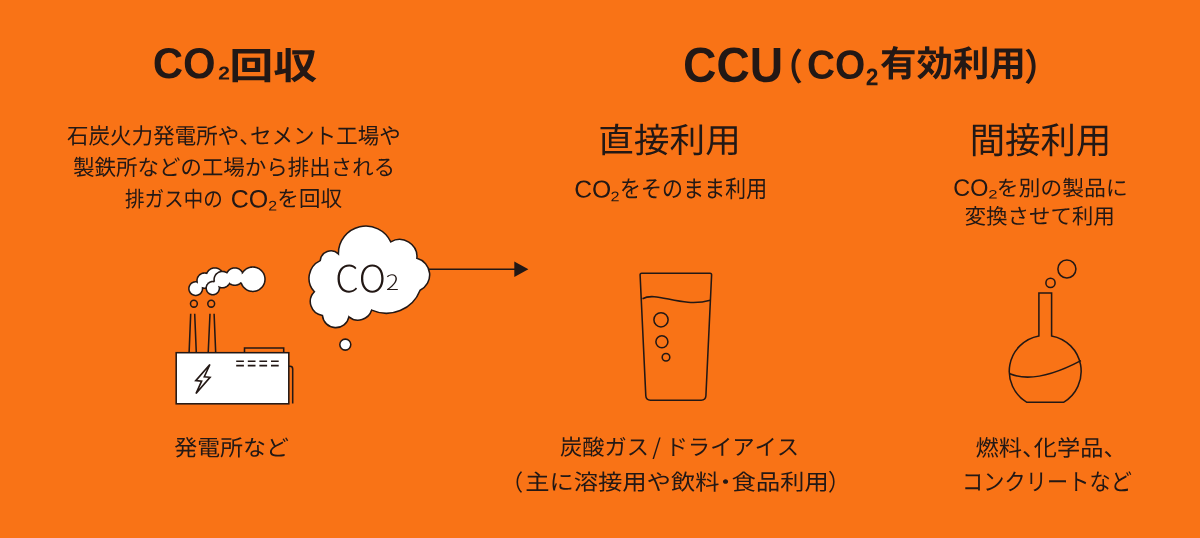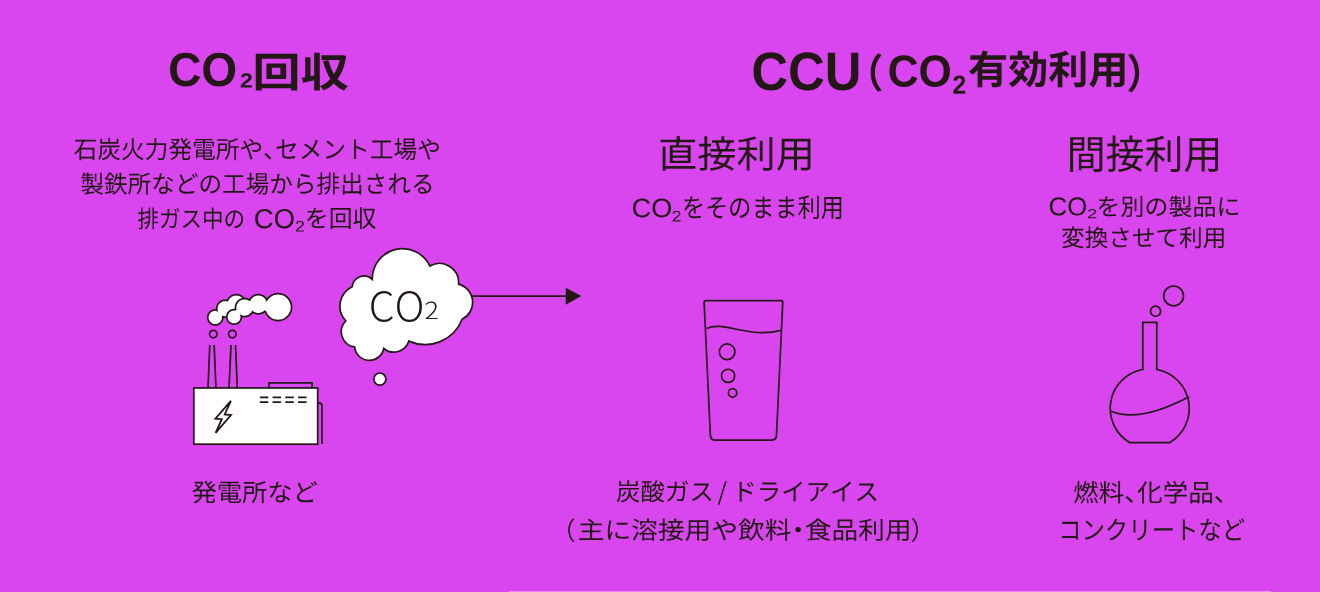--- a/index.html
+++ b/index.html
@@ -1,17 +1,17 @@
 <!DOCTYPE html>
 <html lang="ja"><head>
 <meta charset="utf-8">
 <title>CO2 capture and CCU diagram</title>
 <style>
   html, body { margin: 0; padding: 0; background: #ffffff; }
-  .stage { position: relative; width: 1200px; height: 538px; background: #d946ef; overflow: hidden;
+  .stage { position: relative; width: 1200px; height: 538px; background: #f97316; overflow: hidden;
             font-family: "Liberation Sans", "DejaVu Sans", sans-serif; }
   .stage svg { position: absolute; left: 0; top: 0; display: block; }
   .ov { position: absolute; color: transparent; white-space: nowrap; line-height: 1;
          user-select: text; pointer-events: none; }
 </style>
 </head>
 <body>
 
 <div class="stage">
 <svg viewBox="0 0 1200 538" width="1200" height="538" aria-hidden="true">

